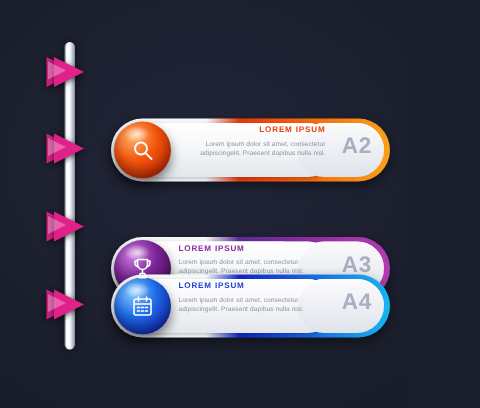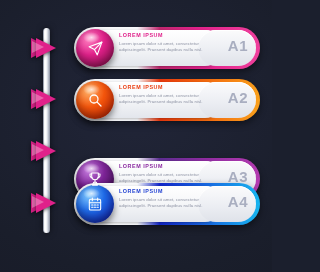--- a/index.html
+++ b/index.html
@@ -133,39 +133,22 @@
     <span class="tri back"></span>
     <span class="tri"></span>
     <span class="gloss"></span>
   </div>
   <div class="marker r4" style="left:36px;top:193px;">
     <span class="tri back"></span>
     <span class="tri"></span>
     <span class="gloss"></span>
   </div>
 
-  <div class="row r1" style="top:27px;">
-    <div class="capsule"></div>
-    <div class="panel"></div>
-    <div class="panel-sq"></div>
-    <div class="numplate"></div>
-    <div class="num">A1</div>
-    <div class="sphere">
-      <svg width="17" height="17" viewBox="0 0 24 24" fill="none" stroke="#ffffff" stroke-width="1.6" stroke-linecap="round" stroke-linejoin="round">
-        <path d="M21 3 10.5 13.5"></path>
-          <path d="M21 3 14.5 21l-4-7.5L3 9.5z"></path>
-      </svg>
-    </div>
-    <div class="txt">
-      <div class="head">LOREM IPSUM</div>
-      <div class="body">Lorem ipsum dolor sit amet, consectetur adipiscingelit. Praesent dapibus nulla nisl.</div>
-    </div>
-  </div>
-
-  <div class="row r2" style="top:79px;">
+
+  <div class="row r2" style="top:79px;text-align:right;">
     <div class="capsule"></div>
     <div class="panel"></div>
     <div class="panel-sq"></div>
     <div class="numplate"></div>
     <div class="num">A2</div>
     <div class="sphere">
       <svg width="16" height="16" viewBox="0 0 24 24" fill="none" stroke="#ffffff" stroke-width="1.9" stroke-linecap="round">
         <circle cx="10.5" cy="10.5" r="6"></circle>
           <path d="M15.2 15.2 21 21"></path>
       </svg>

